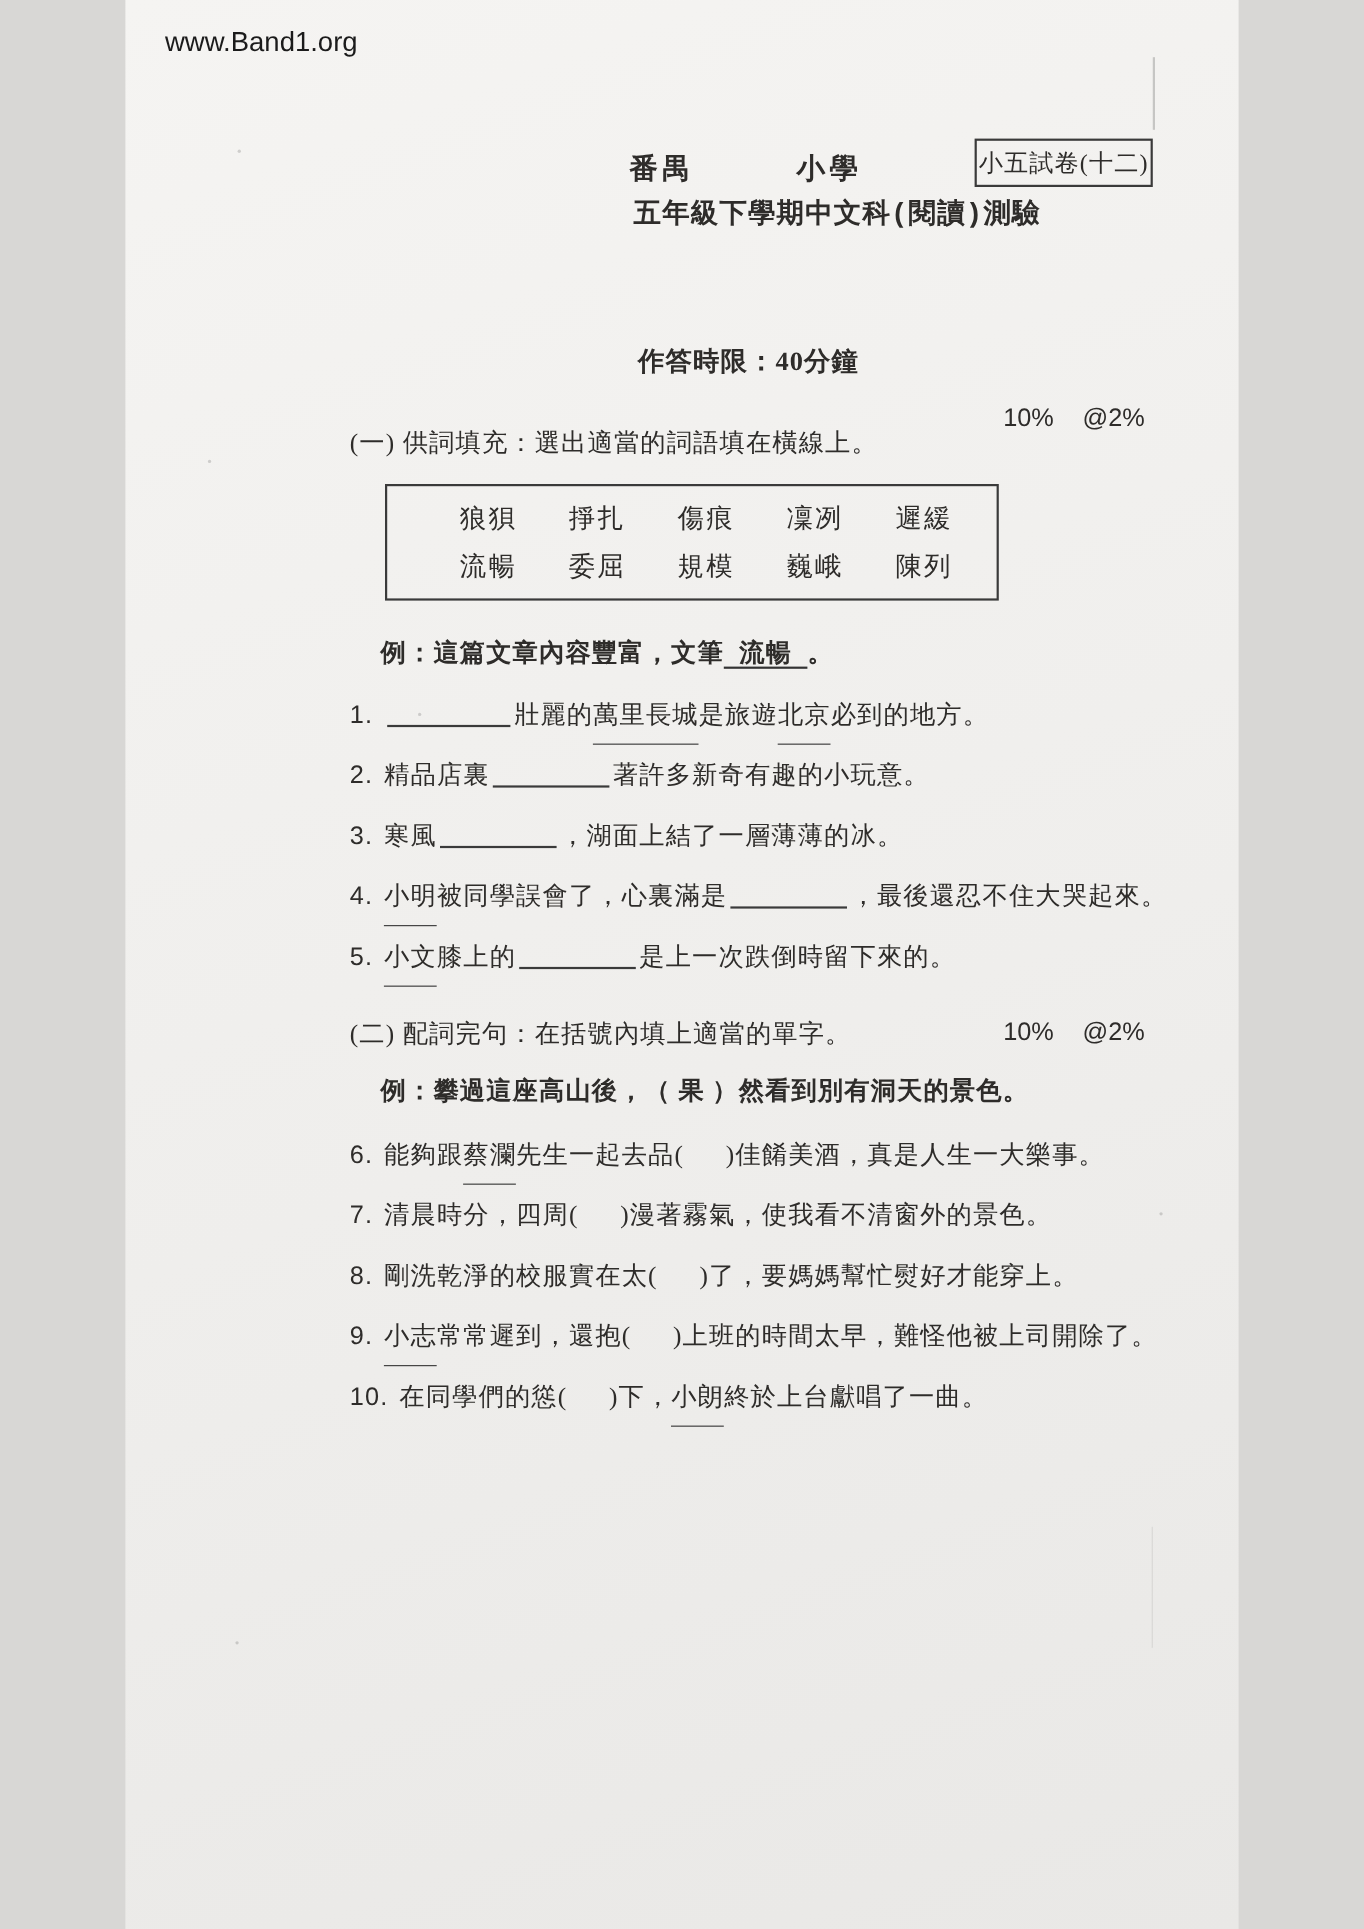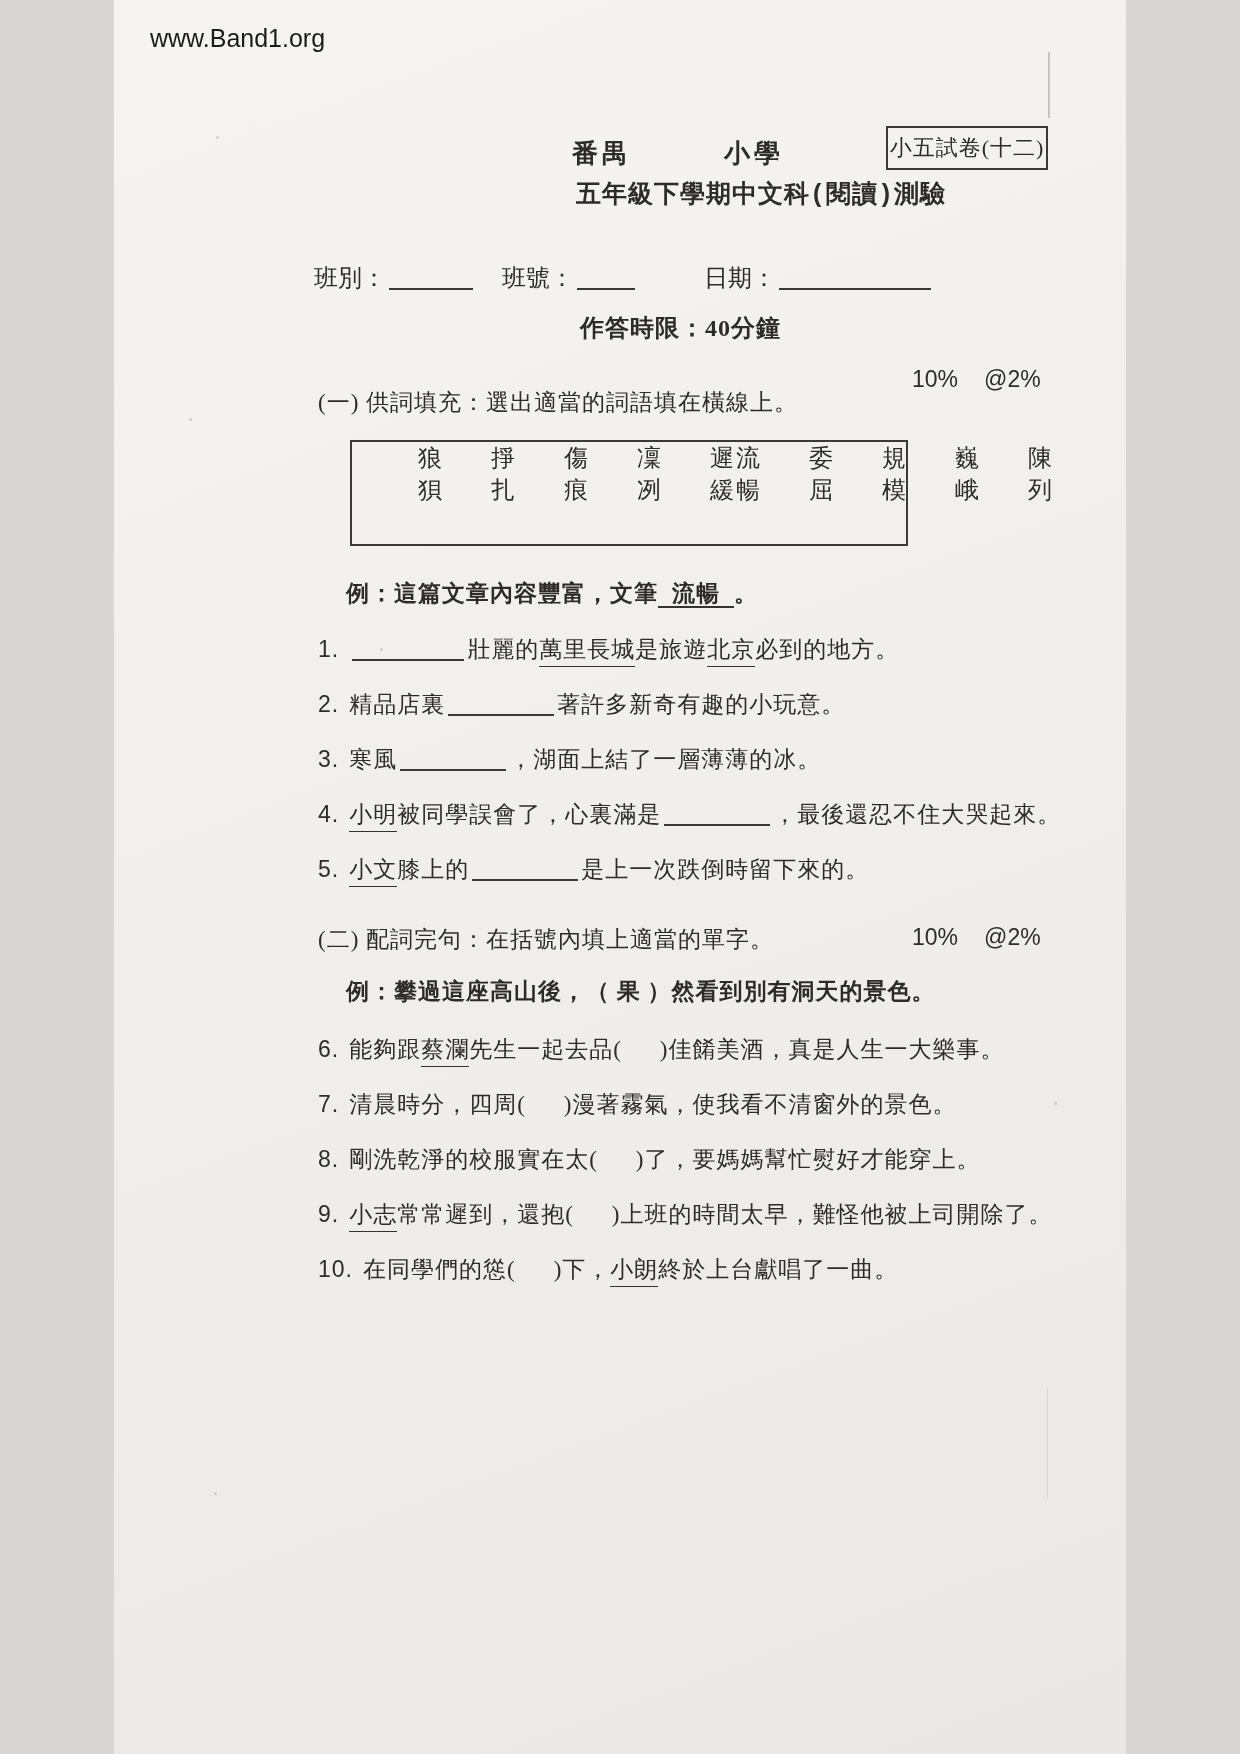--- a/index.html
+++ b/index.html
@@ -52,35 +52,35 @@
   .sec1head { top: 387px; }
   .sec2head { top: 924px; }
   .marks { position: absolute; left: 798px; font-size: 23px; font-family: "Liberation Sans", sans-serif; }
   .marks1 { top: 366px; }
   .marks2 { top: 924px; }
   .marks .m2 { margin-left: 26px; }
   .wordbox {
     position: absolute; left: 236px; top: 440px;
     width: 558px; height: 106px;
     border: 2px solid #3a3a3a;
-    display: flex; flex-direction: row; justify-content: space-evenly;
+    display: flex; flex-direction: column; justify-content: space-evenly;
     padding-left: 66px;
   }
   .wb-row { display: flex; gap: 47px; font-size: 24px; letter-spacing: 2px; }
   .example { position: absolute; left: 232px; font-size: 23px; font-weight: bold; letter-spacing: 1px; }
   .example1 { top: 578px; }
   .example2 { top: 976px; }
   .ans { border-bottom: 2px solid #333; padding: 0 14px; }
   .qlist { position: absolute; left: 204px; width: 820px; }
   .qlist1 { top: 634px; }
   .qlist2 { top: 1034px; }
   .q { font-size: 23px; line-height: 30px; margin-bottom: 24px; white-space: nowrap; letter-spacing: 1px; }
   .qno { margin-right: 10px; font-family: "Liberation Sans", sans-serif; }
   .q .blank { height: 20px; }
-  .pn { border-bottom: 1.5px solid #333; padding-bottom: 4px; }
+  .pn { border-bottom: 1.5px solid #333; padding-bottom: 14px; }
   .pgap { display: inline-block; }
   .footer { position: absolute; left: 0; top: 1346px; width: 1140px; text-align: right; font-size: 23px; letter-spacing: 2px; }
   .artifact { position: absolute; background: rgba(40,40,40,0.22); }
   .a-line1 { left: 934px; top: 52px; width: 2px; height: 66px; }
   .a-line2 { left: 933px; top: 1388px; width: 1px; height: 110px; background: rgba(40,40,40,0.10); }
   .speck { position: absolute; width: 3px; height: 3px; border-radius: 50%; background: rgba(40,40,40,0.18); }
 </style>
 </head>
 <body>
 
@@ -92,23 +92,20 @@
     <span>小五試卷(十二)</span>
   </div>
 
   <div class="school">
     <span>番禺</span><span class="gap"></span><span>小學</span>
   </div>
 
   <div class="title">五年級下學期中文科(閱讀)測驗</div>
 
 
-  <div class="row row2">
-    <span>班別：</span><span class="blank" style="width:84px"></span><span style="margin-left:26px">班號：</span><span class="blank" style="width:58px"></span><span style="margin-left:66px">日期：</span><span class="blank" style="width:152px"></span>
-  </div>
 
   <div class="timelimit">作答時限：40分鐘</div>
 
   <div class="sechead sec1head">(一) 供詞填充：選出適當的詞語填在橫線上。</div>
   <div class="marks marks1">
     <span class="m1">10%</span><span class="m2">@2%</span>
   </div>
 
   <div class="wordbox" id="word-bank">
       <div class="wb-row">

